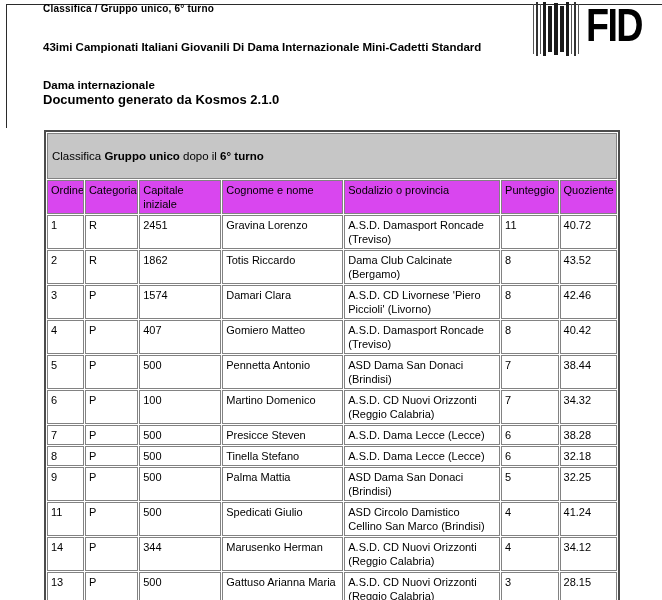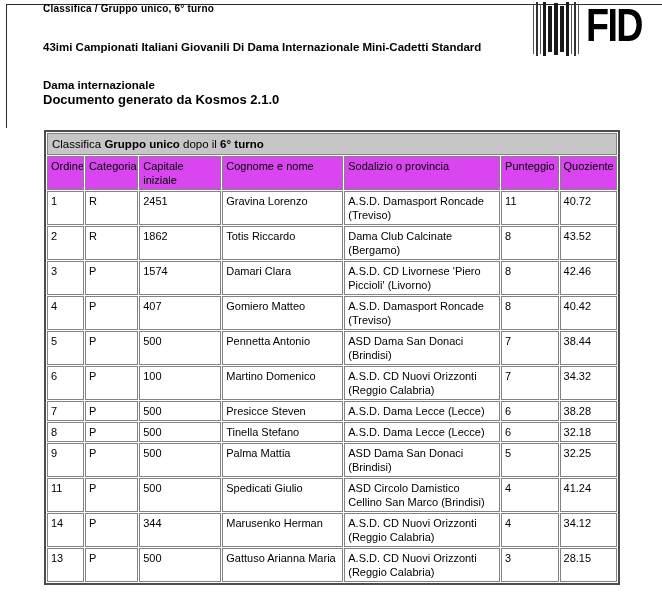--- a/index.html
+++ b/index.html
@@ -73,21 +73,21 @@
     border: 1px solid #828282;
     padding: 2px 3px;
     vertical-align: top;
     overflow: hidden;
     font-weight: normal;
     text-align: left;
   }
   tr.caption-row td {
     background: #c6c6c6;
     font-size: 11.5px;
-    padding: 3px 4px;
+    padding: 15px 4px;
   }
   tr.caption-row b { font-weight: bold; }
   tr.head-row th { background: #d946ef; }
   col.c-ordine   { width: 36px; }
   col.c-categoria{ width: 52px; }
   col.c-capitale { width: 80px; }
   col.c-cognome  { width: 118px; }
   col.c-sodalizio{ width: 152px; }
   col.c-punteggio{ width: 56px; }
   col.c-quoziente{ width: 56px; }

